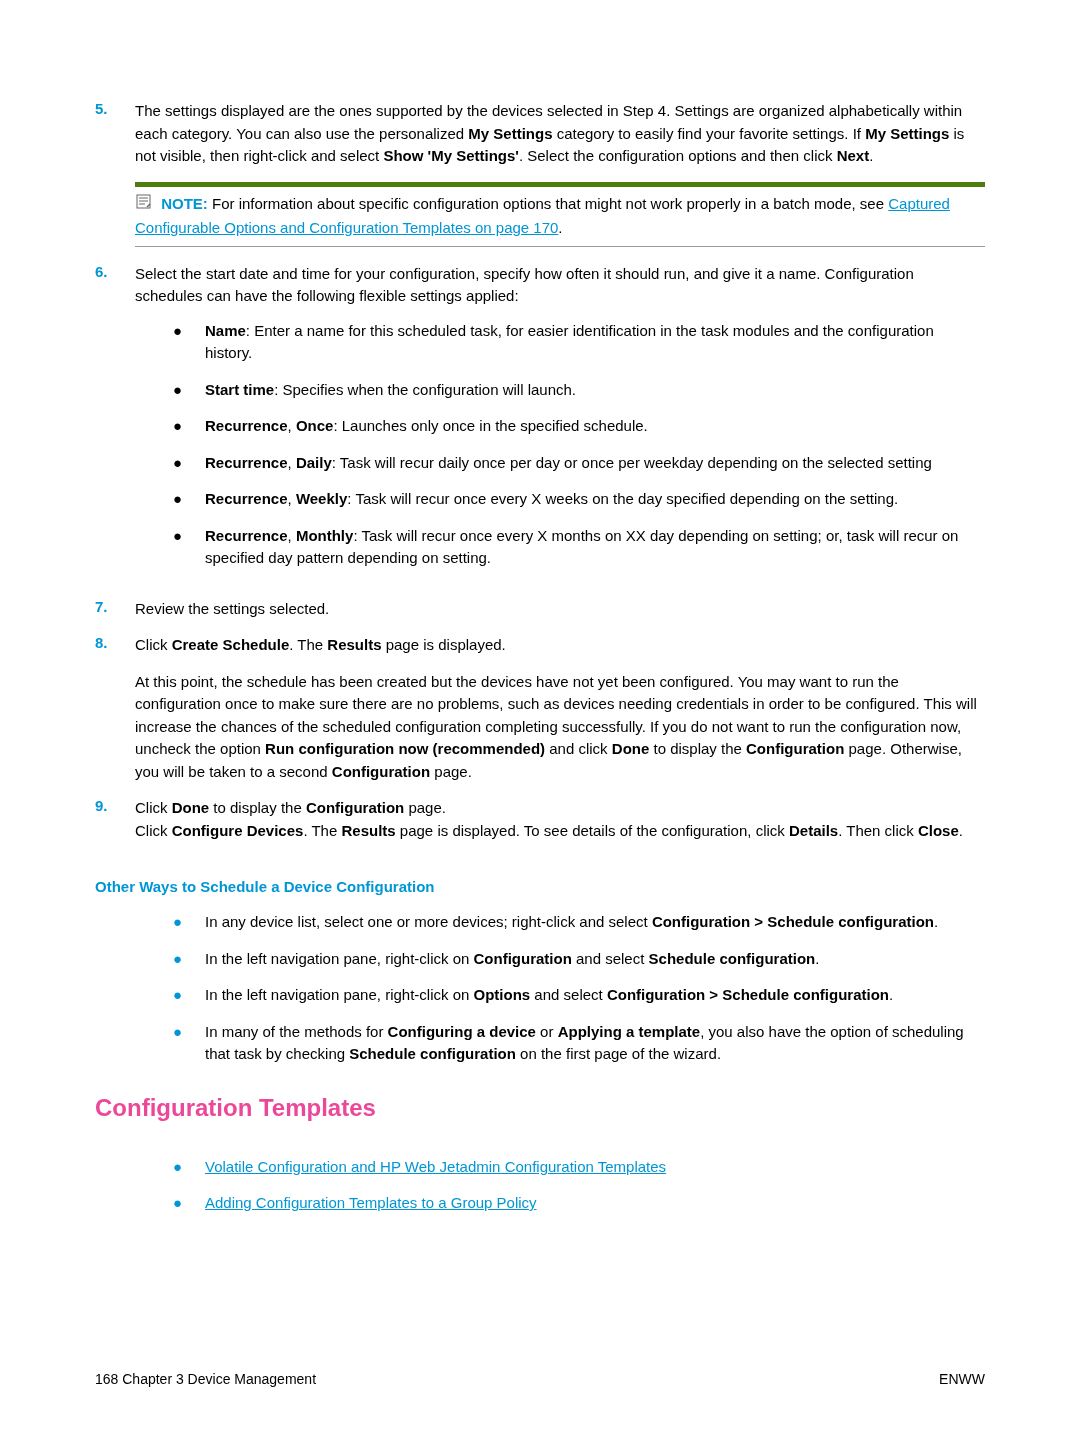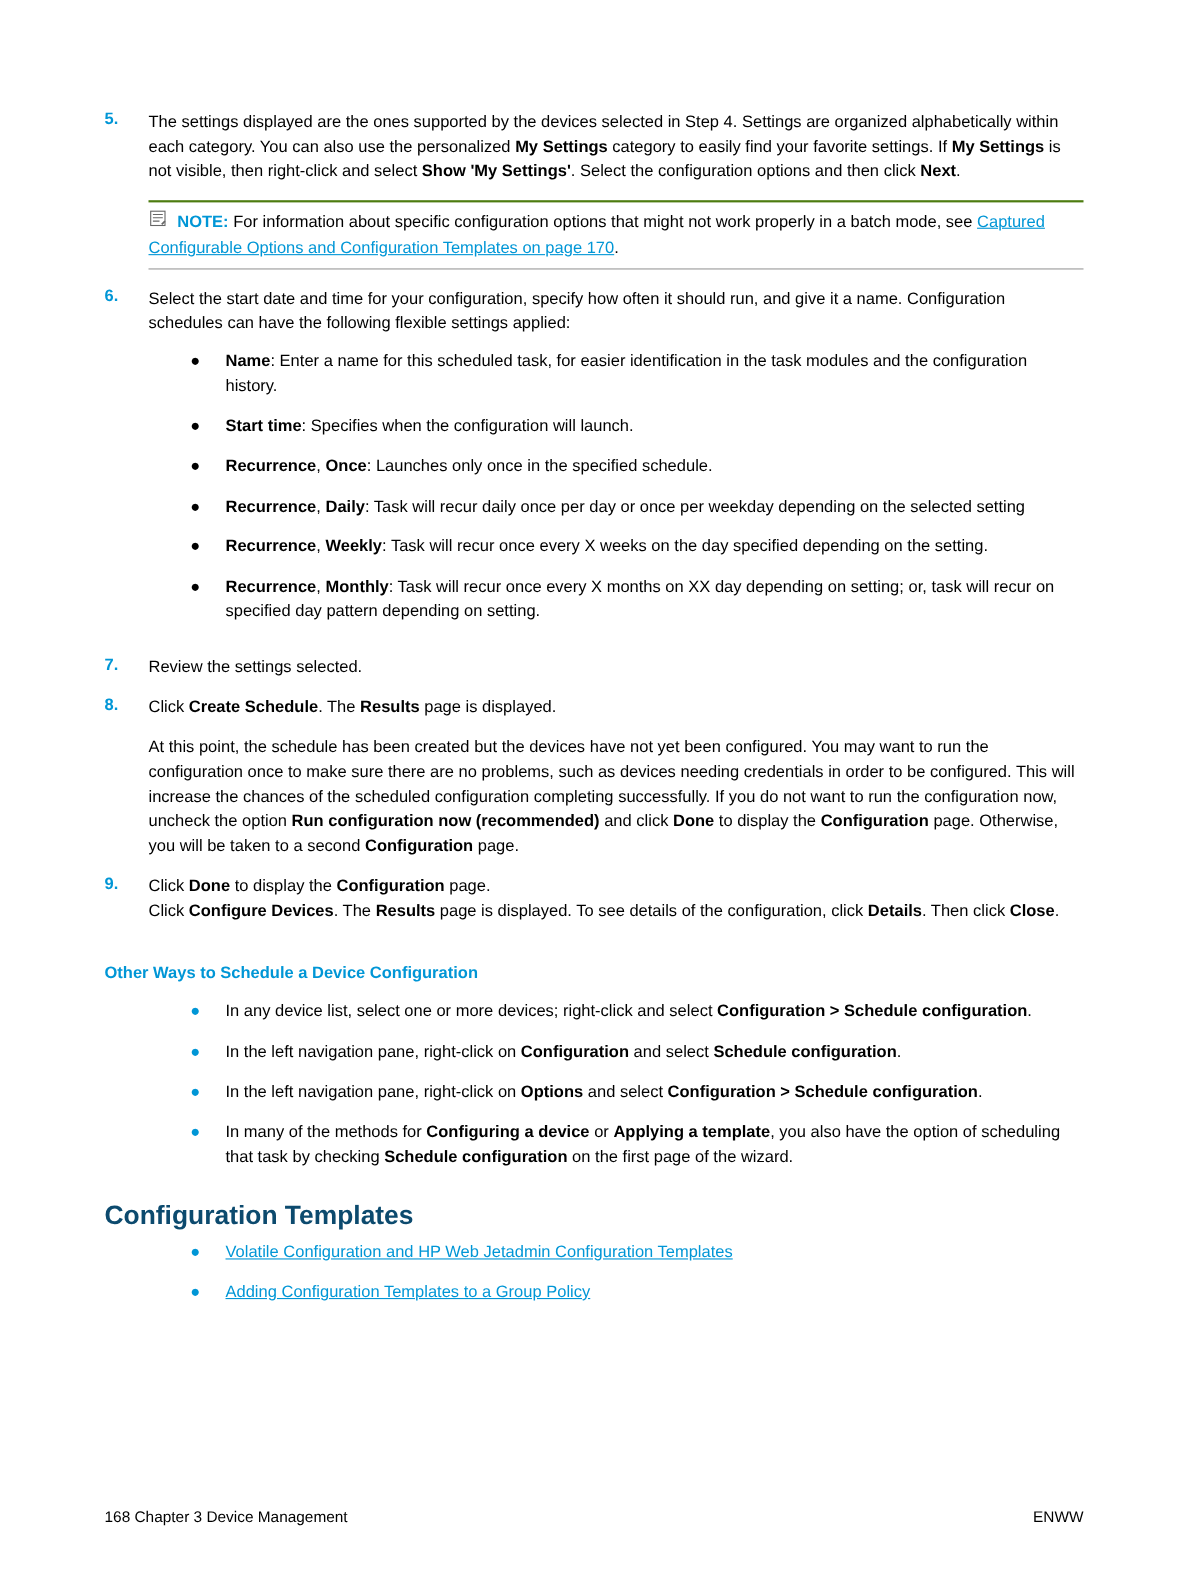--- a/index.html
+++ b/index.html
@@ -9,36 +9,36 @@
     width: 1080px;
     height: 1437px;
     padding: 100px 95px 50px 95px;
     position: relative;
     color: #000;
   }
   .step-item { display: flex; margin-bottom: 14px; }
   .step-num { color: #0096d6; font-weight: bold; min-width: 40px; font-size: 15px; }
   .step-body { font-size: 15px; line-height: 1.5; flex: 1; }
   .note-box {
-    border-top: 2px solid #4d7c0f;
+    border-top: 5px solid #4d7c0f;
     border-bottom: 1px solid #999;
     margin: 0 0 16px 40px;
     padding: 6px 0;
     font-size: 15px;
     line-height: 1.5;
   }
   .note-icon { display: inline-block; margin-right: 4px; vertical-align: middle; }
   .note-label { color: #0096d6; font-weight: bold; }
   .link { color: #0096d6; text-decoration: underline; }
   .sub-bullets { margin: 12px 0 12px 38px; }
   .sub-bullets .b-item { display: flex; margin-bottom: 14px; font-size: 15px; line-height: 1.5; }
   .sub-bullets .dot { min-width: 32px; font-size: 15px; }
   .sub-bullets .txt { flex: 1; }
   .h3 { color: #0096d6; font-weight: bold; font-size: 15px; margin: 22px 0 16px 0; }
-  .h2 { color: #0c4a6e; font-weight: bold; font-size: 24px; margin: 28px 0 8px 0; }
+  .h2 { color: #ec4899; font-weight: bold; font-size: 24px; margin: 28px 0 34px 0; }
   .top-bullets { margin-left: 78px; }
   .top-bullets .b-item { display: flex; margin-bottom: 14px; font-size: 15px; line-height: 1.5; }
   .top-bullets .dot { min-width: 32px; color: #0096d6; font-size: 15px; }
   .top-bullets .txt { flex: 1; }
   .footer {
     position: absolute;
     bottom: 50px;
     left: 95px;
     right: 95px;
     display: flex;

